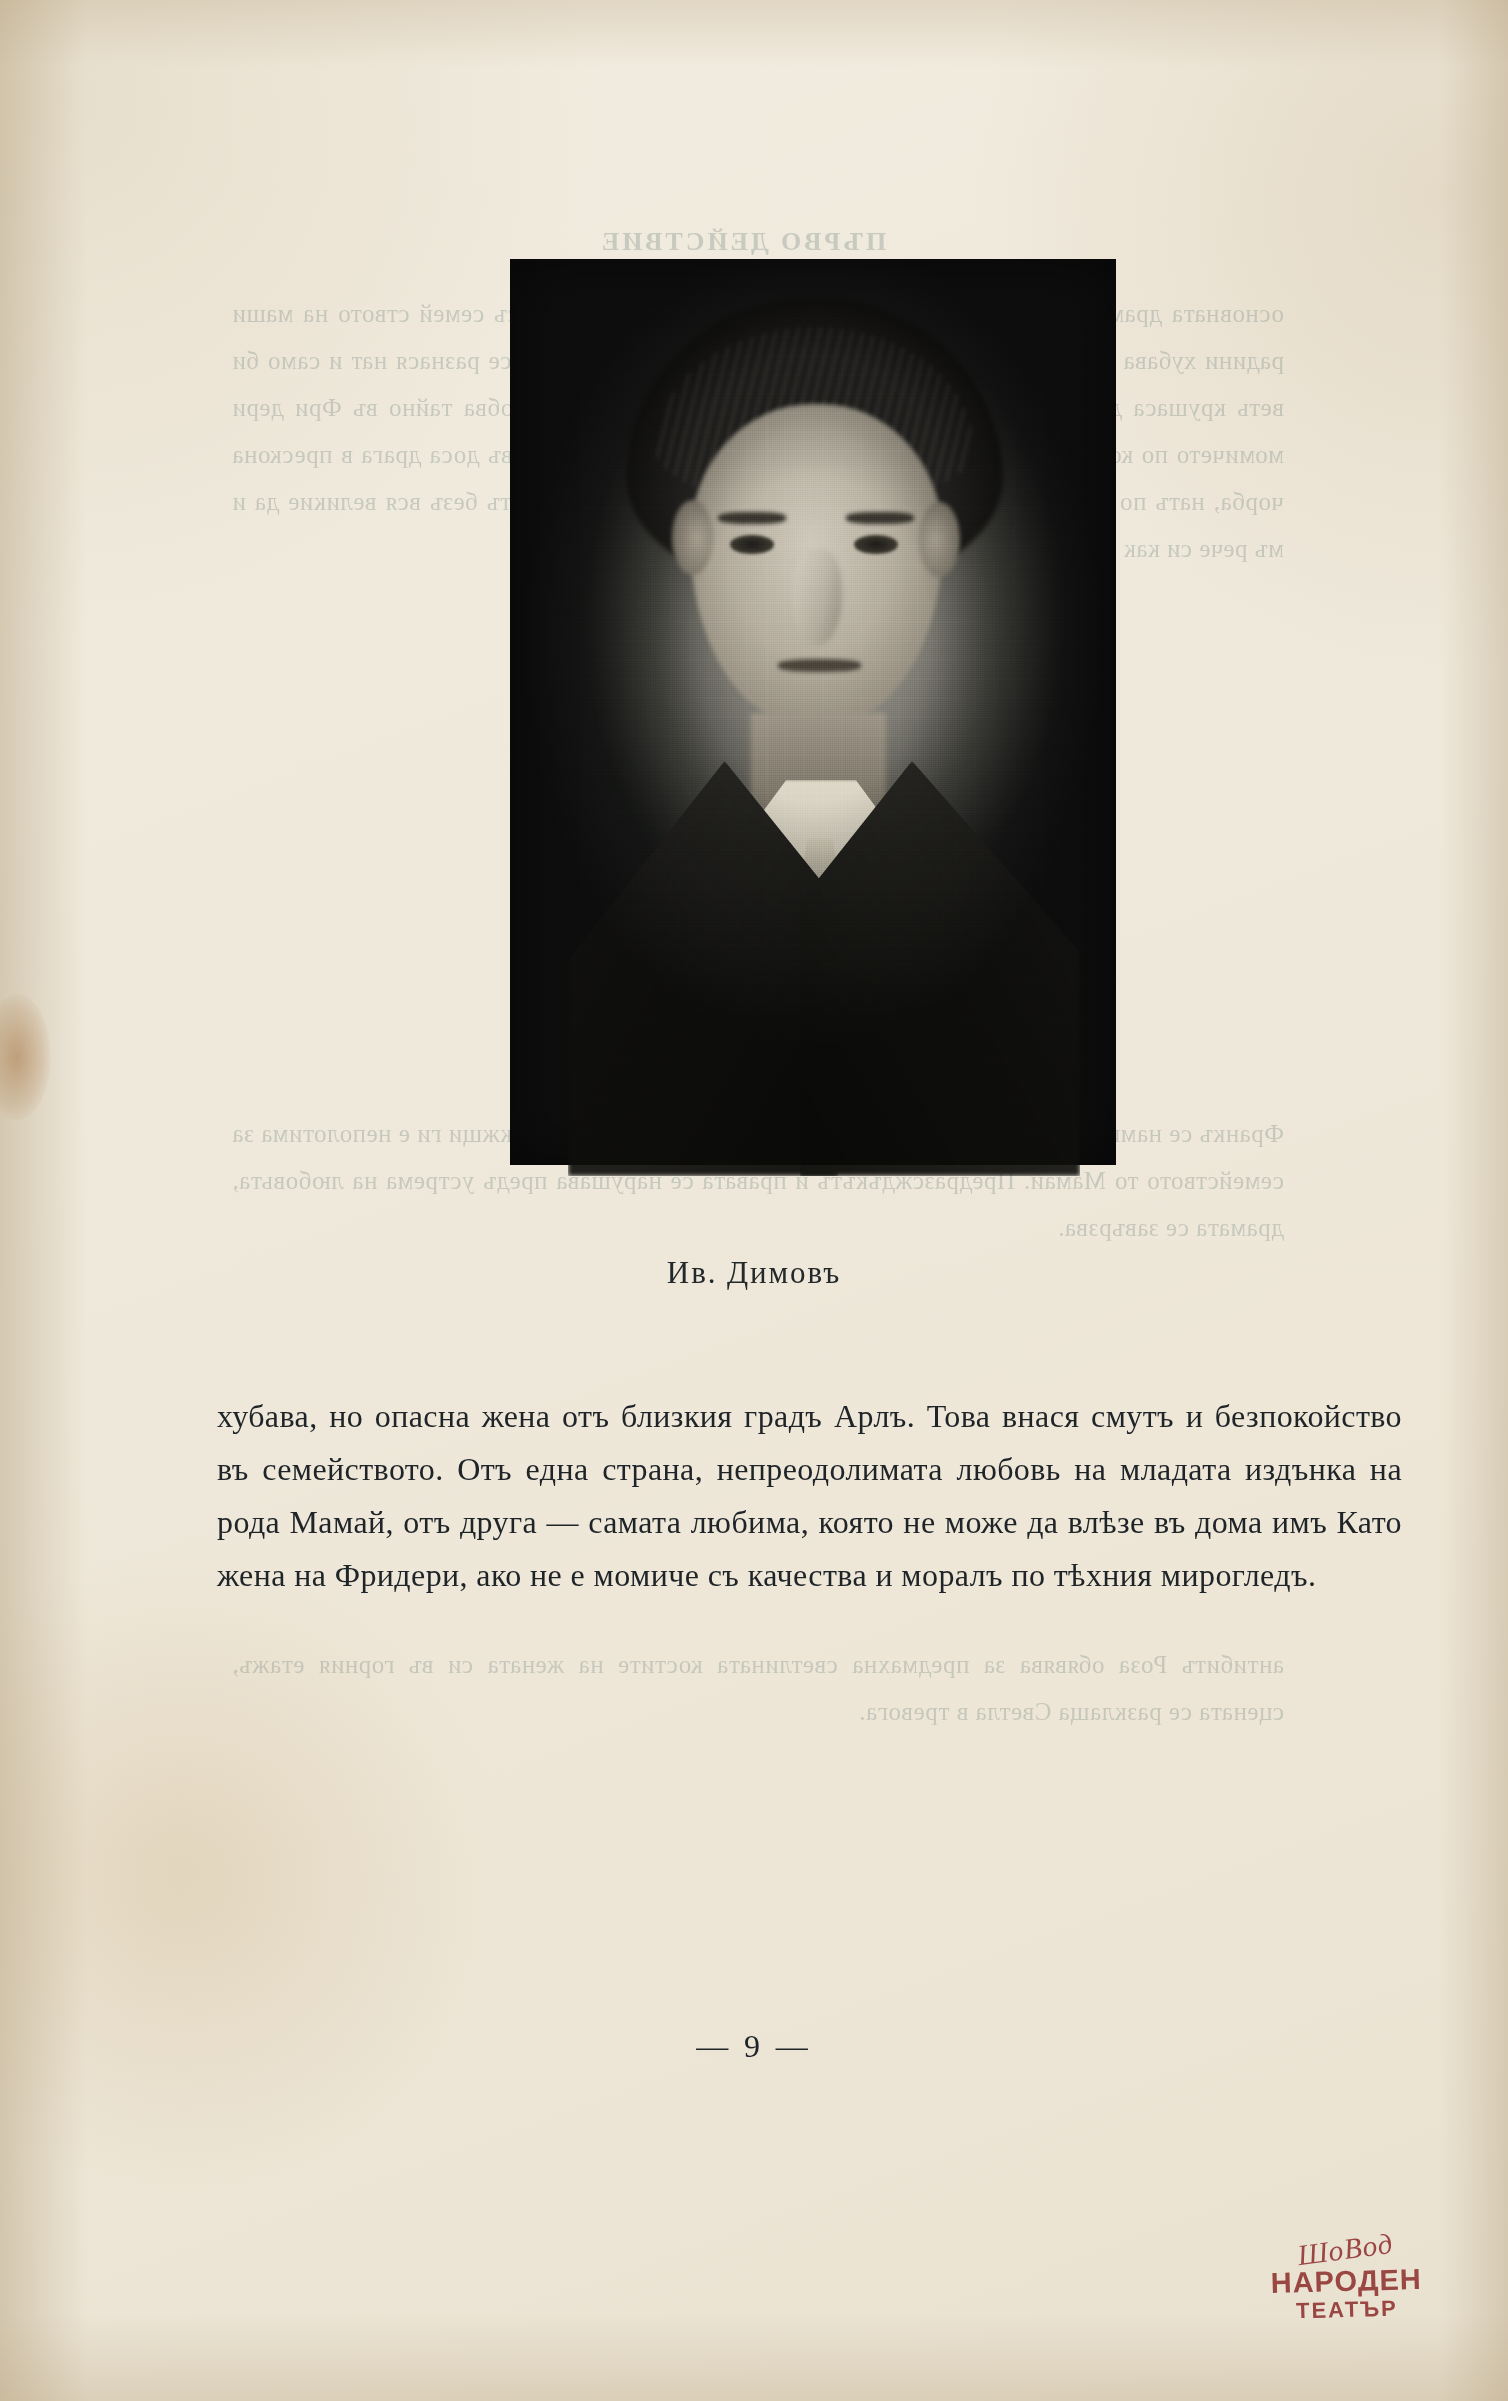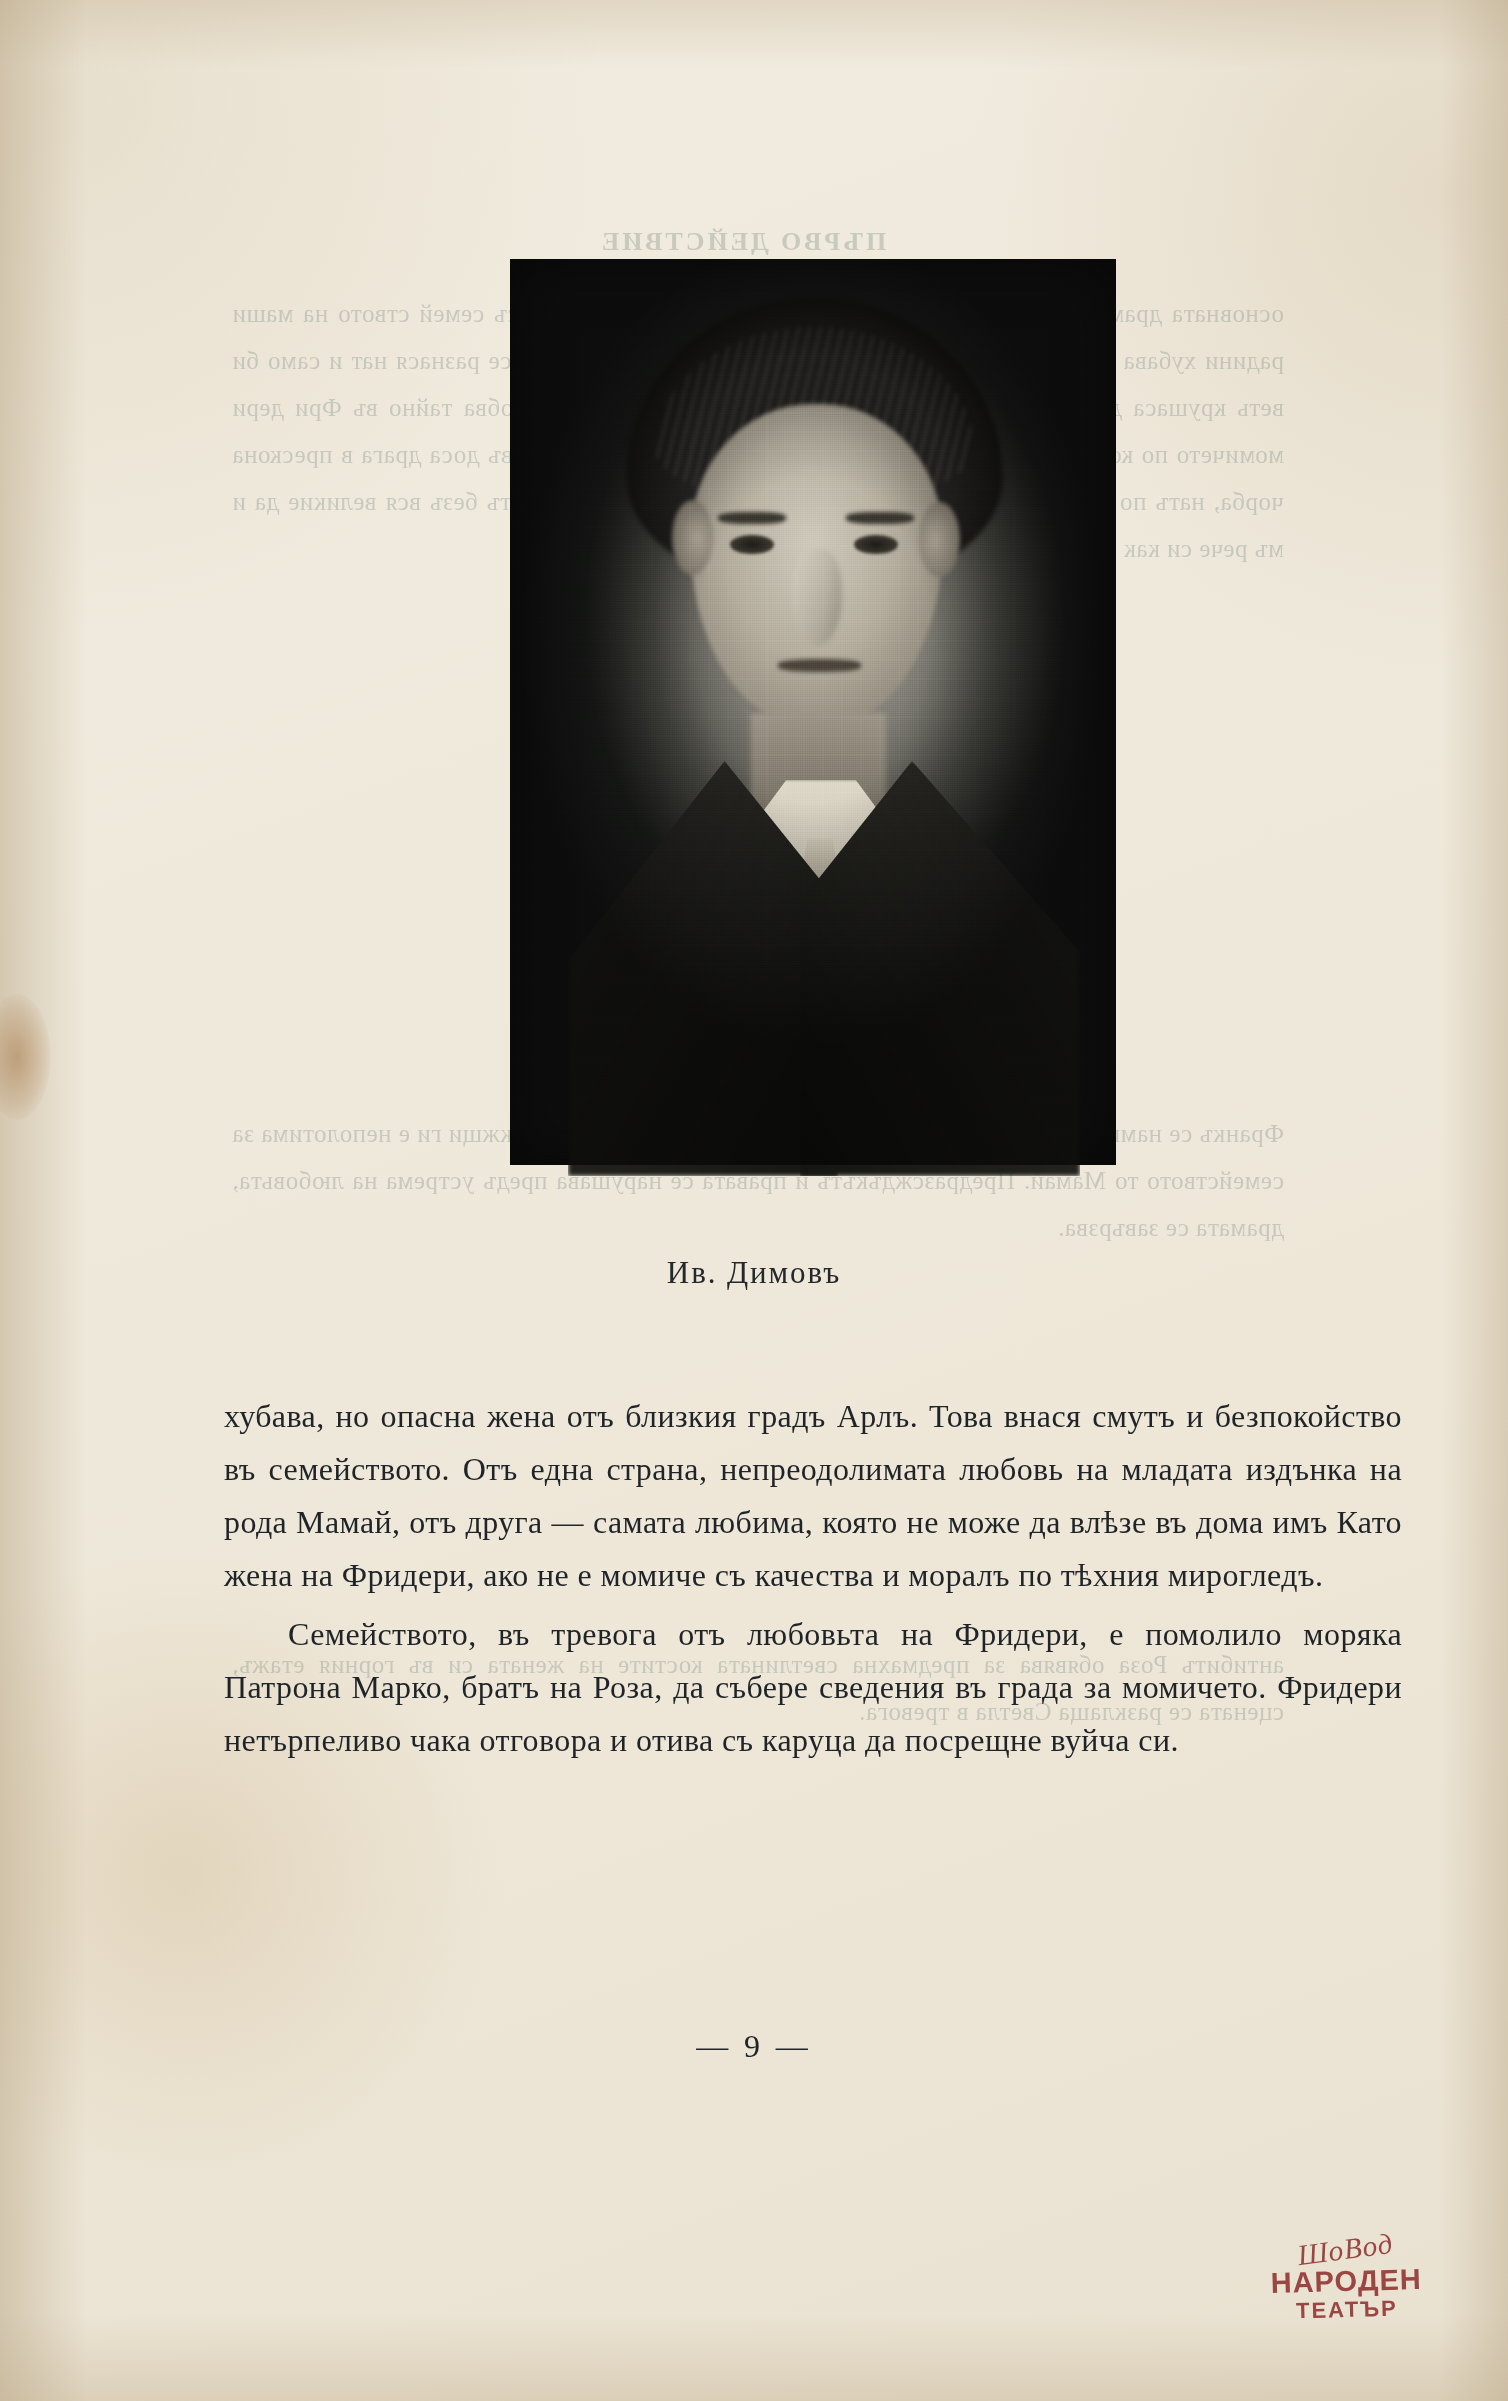--- a/index.html
+++ b/index.html
@@ -256,21 +256,21 @@
     left: 214px;
     top: 1390px;
     width: 1188px;
     font-size: 32px;
     line-height: 53px;
     color: #1f2428;
     text-align: justify;
     letter-spacing: 0.4px;
   }
   .body-text p {
-    margin: 0 0 0 10px;
+    margin: 0 0 0 3px;
   }
   .body-text p.indent {
     text-indent: 64px;
   }
   .body-text p + p {
     margin-top: 5.8px;
   }
 
   
   .page-number {
@@ -358,21 +358,20 @@
       <div class="ph-jacket-r"></div>
       <div class="ph-vignette"></div>
       <div class="ph-grain"></div>
     </div>
   </div>
 
   <div class="caption">Ив. Димовъ</div>
 
   <div class="body-text">
     <p>хубава, но опасна жена отъ близкия градъ Арлъ. Това внася смутъ и безпокойство въ семейството. Отъ една страна, непреодолимата любовь на младата издънка на рода Мамай, отъ друга — самата любима, която не може да влѣзе въ домa имъ  Като жена на Фридери, ако не е момиче съ качества и моралъ по тѣхния мирогледъ.</p>
-    <p class="indent">Семейството, въ тревога отъ любовьта на Фридери, е помолило моряка Патрона Марко, братъ на Роза, да събере сведения въ града за момичето. Фридери нетърпеливо чака отговора и отива съ каруца да посрещне вуйча си.</p>
   </div>
 
   <div class="page-number">— 9 —</div>
 
   <div class="stamp">
     <span class="script">ШоВод</span>
     <span class="l1">НАРОДЕН</span>
     <span class="l2">ТЕАТЪР</span>
   </div>
 

